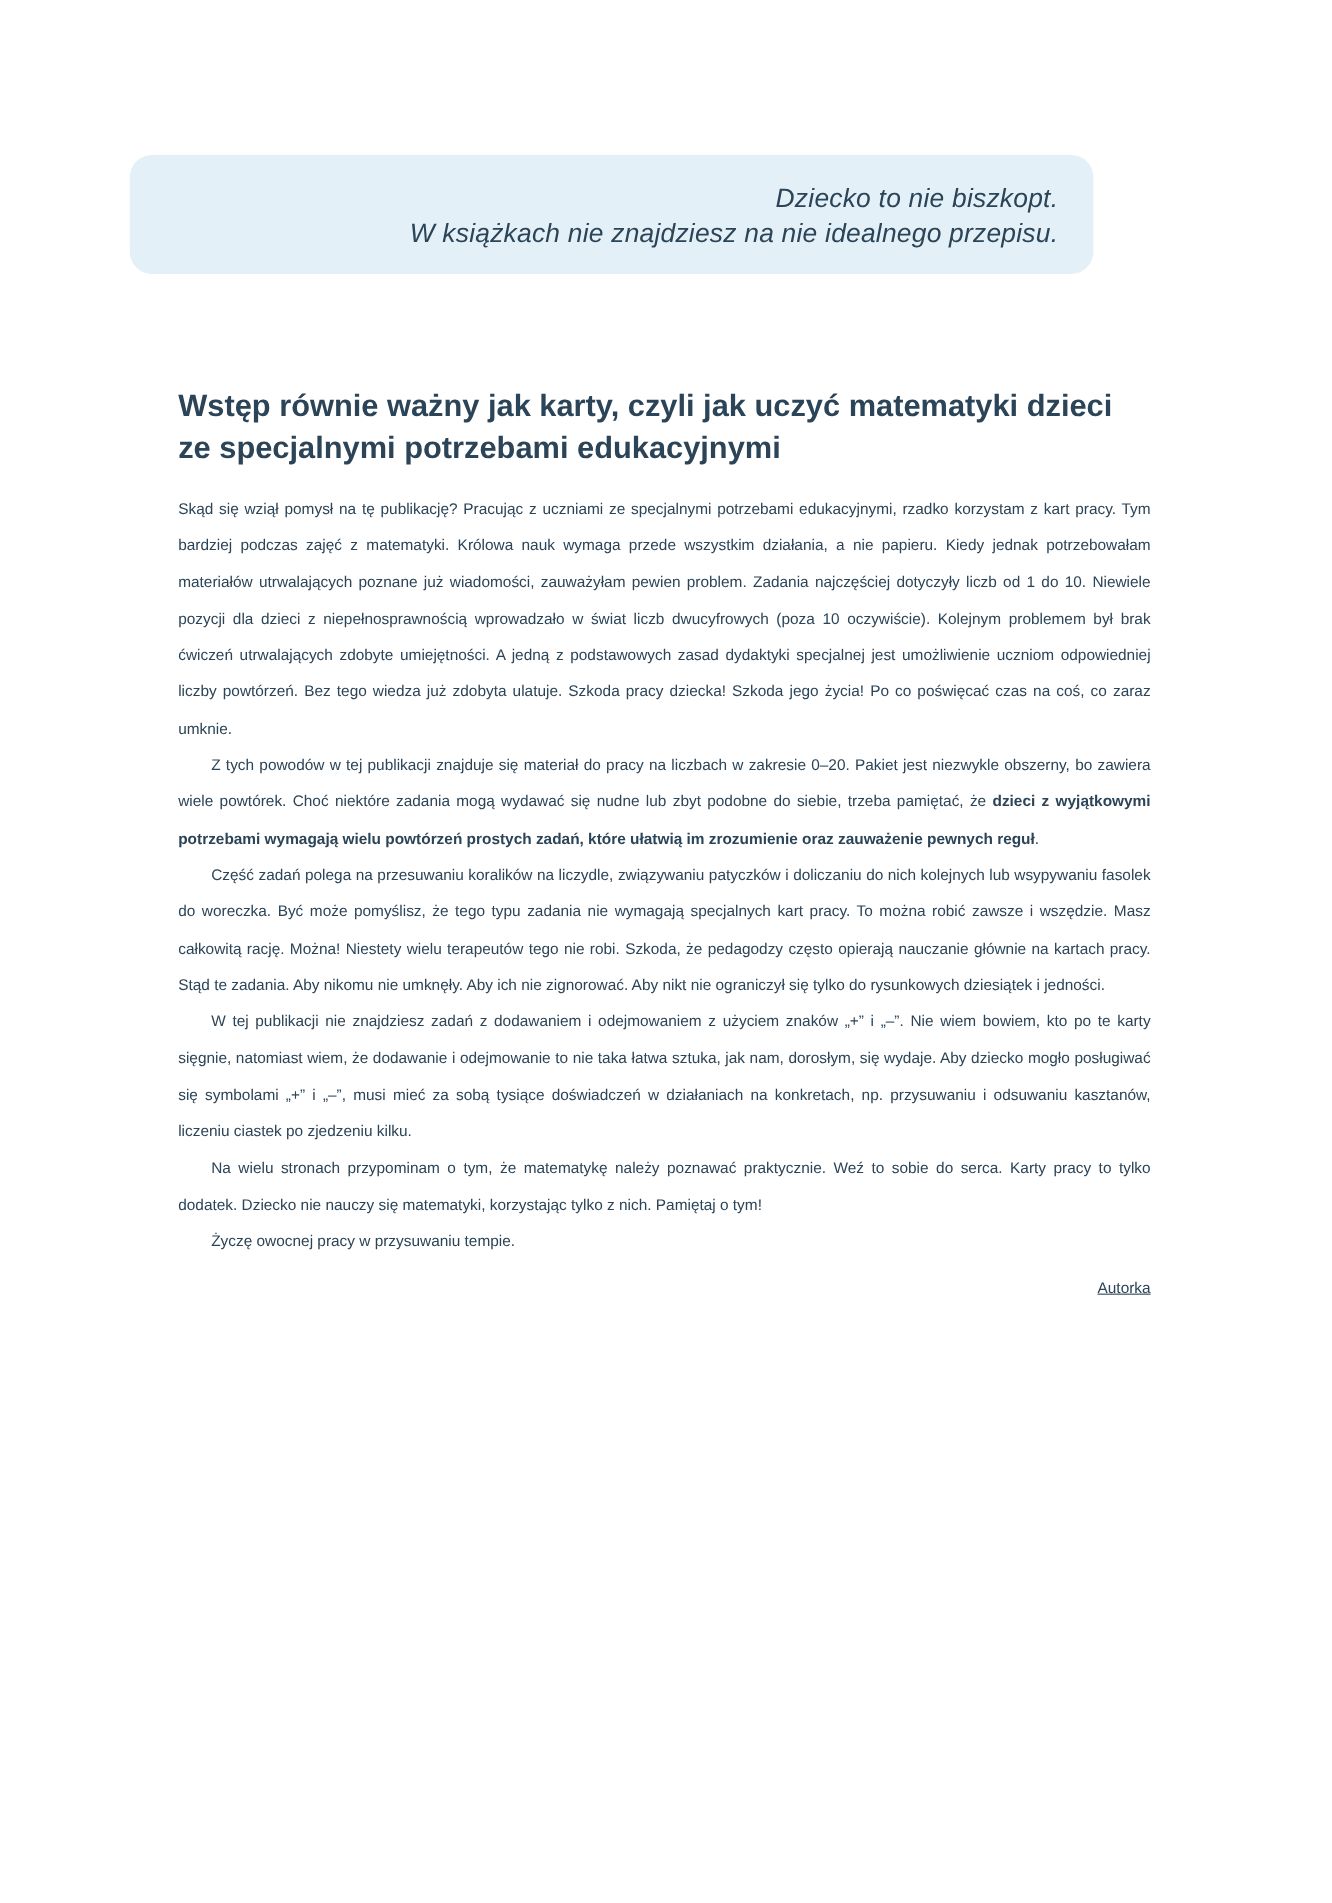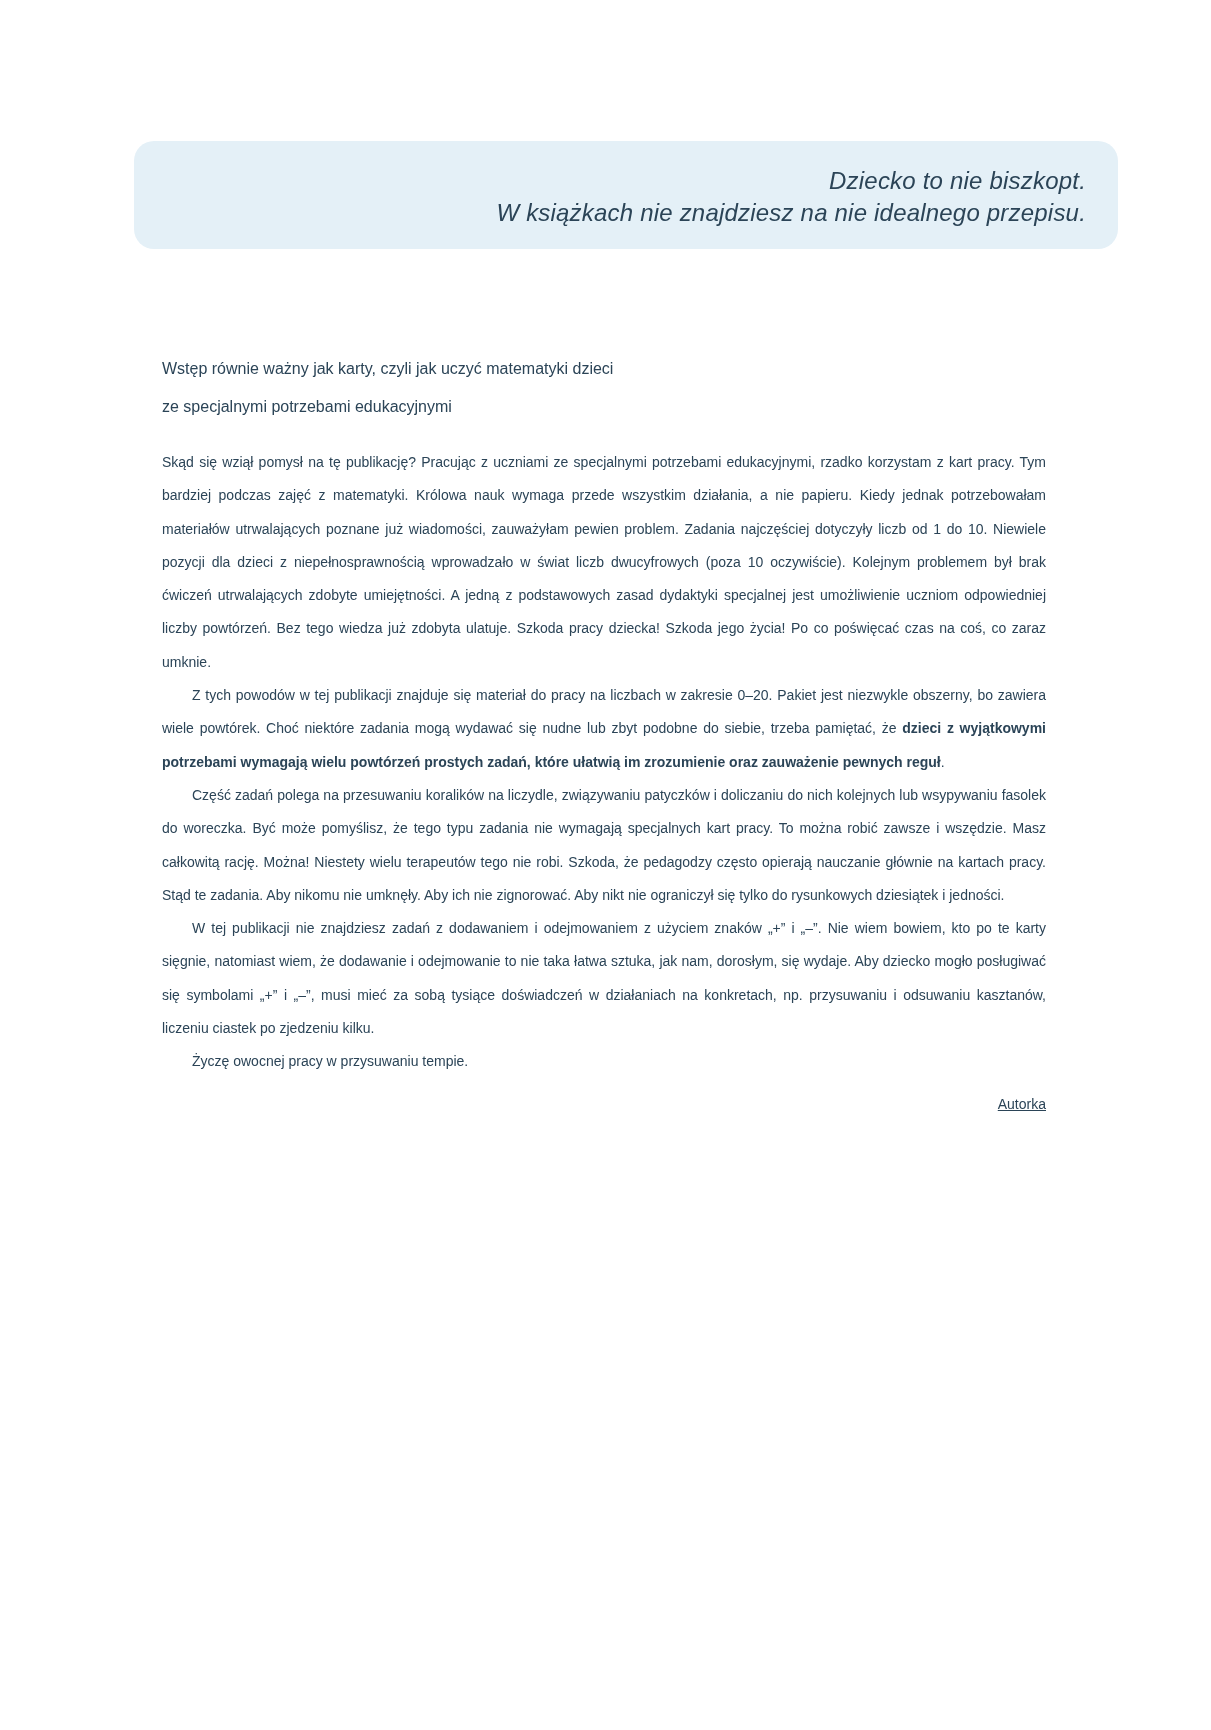--- a/index.html
+++ b/index.html
@@ -1,23 +1,23 @@
 <!DOCTYPE html>
 <html><head>
 <meta charset="utf-8">
 <style>
   html,body{margin:0;padding:0;background:#ffffff;}
   body{width:1211px;height:1730px;position:relative;overflow:hidden;
        font-family:"Liberation Sans","DejaVu Sans",sans-serif;color:#2b4457;}
-  .quote-box{position:absolute;left:134px;top:141px;width:984px;height:108px;
+  .quote-box{position:absolute;left:118px;top:141px;width:876px;height:108px;
        background:#e4f0f7;border-radius:20px;box-sizing:border-box;
        padding:24px 32px 0 0;text-align:right;}
   .quote-box p{margin:0;font-style:italic;font-size:24px;line-height:32px;color:#2b4457;letter-spacing:0.2px;}
   .heading{position:absolute;left:162px;top:350px;width:900px;margin:0;
-       font-size:16px;line-height:38px;font-weight:normal;color:#2b4457;}
+       font-size:28px;line-height:38px;font-weight:bold;color:#2b4457;}
   .body{position:absolute;left:162px;top:446px;width:884px;
        font-size:14px;line-height:33.3px;color:#2b4457;text-align:justify;}
   .body p{margin:0;}
   .body p.indent{text-indent:30px;}
   .body b{font-weight:bold;}
   .sign{text-align:right;margin-top:9px !important;text-decoration:underline;}
 </style>
 </head>
 <body>
 
@@ -29,15 +29,16 @@
 <h2 class="heading">
   <span>Wstęp równie ważny jak karty, czyli jak uczyć matematyki dzieci</span><br>
   <span>ze specjalnymi potrzebami edukacyjnymi</span>
 </h2>
 
 <div class="body">
   <p>Skąd się wziął pomysł na tę publikację? Pracując z uczniami ze specjalnymi potrzebami edukacyjnymi, rzadko korzystam z kart pracy. Tym bardziej podczas zajęć z matematyki. Królowa nauk wymaga przede wszystkim działania, a nie papieru. Kiedy jednak potrzebowałam materiałów utrwalających poznane już wiadomości, zauważyłam pewien problem. Zadania najczęściej dotyczyły liczb od 1 do 10. Niewiele pozycji dla dzieci z niepełnosprawnością wprowadzało w świat liczb dwucyfrowych (poza 10 oczywiście). Kolejnym problemem był brak ćwiczeń utrwalających zdobyte umiejętności. A jedną z podstawowych zasad dydaktyki specjalnej jest umożliwienie uczniom odpowiedniej liczby powtórzeń. Bez tego wiedza już zdobyta ulatuje. Szkoda pracy dziecka! Szkoda jego życia! Po co poświęcać czas na coś, co zaraz umknie.</p>
   <p class="indent"><span>Z tych powodów w tej publikacji znajduje się materiał do pracy na liczbach w zakresie 0–20. Pakiet jest niezwykle obszerny, bo zawiera wiele powtórek. Choć niektóre zadania mogą wydawać się nudne lub zbyt podobne do siebie, trzeba pamiętać, że </span><b>dzieci z wyjątkowymi potrzebami wymagają wielu powtórzeń prostych zadań, które ułatwią im zrozumienie oraz zauważenie pewnych reguł</b><span>.</span></p>
   <p class="indent">Część zadań polega na przesuwaniu koralików na liczydle, związywaniu patyczków i doliczaniu do nich kolejnych lub wsypywaniu fasolek do woreczka. Być może pomyślisz, że tego typu zadania nie wymagają specjalnych kart pracy. To można robić zawsze i wszędzie. Masz całkowitą rację. Można! Niestety wielu terapeutów tego nie robi. Szkoda, że pedagodzy często opierają nauczanie głównie na kartach pracy. Stąd te zadania. Aby nikomu nie umknęły. Aby ich nie zignorować. Aby nikt nie ograniczył się tylko do rysunkowych dziesiątek i jedności.</p>
   <p class="indent">W tej publikacji nie znajdziesz zadań z dodawaniem i odejmowaniem z użyciem znaków „+” i „–”. Nie wiem bowiem, kto po te karty sięgnie, natomiast wiem, że dodawanie i odejmowanie to nie taka łatwa sztuka, jak nam, dorosłym, się wydaje. Aby dziecko mogło posługiwać się symbolami „+” i „–”, musi mieć za sobą tysiące doświadczeń w działaniach na konkretach, np. przysuwaniu i odsuwaniu kasztanów, liczeniu ciastek po zjedzeniu kilku.</p>
+  <p class="indent">Na wielu stronach przypominam o tym, że matematykę należy poznawać praktycznie. Weź to sobie do serca. Karty pracy to tylko dodatek. Dziecko nie nauczy się matematyki, korzystając tylko z nich. Pamiętaj o tym!</p>
   <p class="indent">Życzę owocnej pracy w przysuwaniu tempie.</p>
   <p class="sign">Autorka</p>
 </div>
 
 </body></html>

